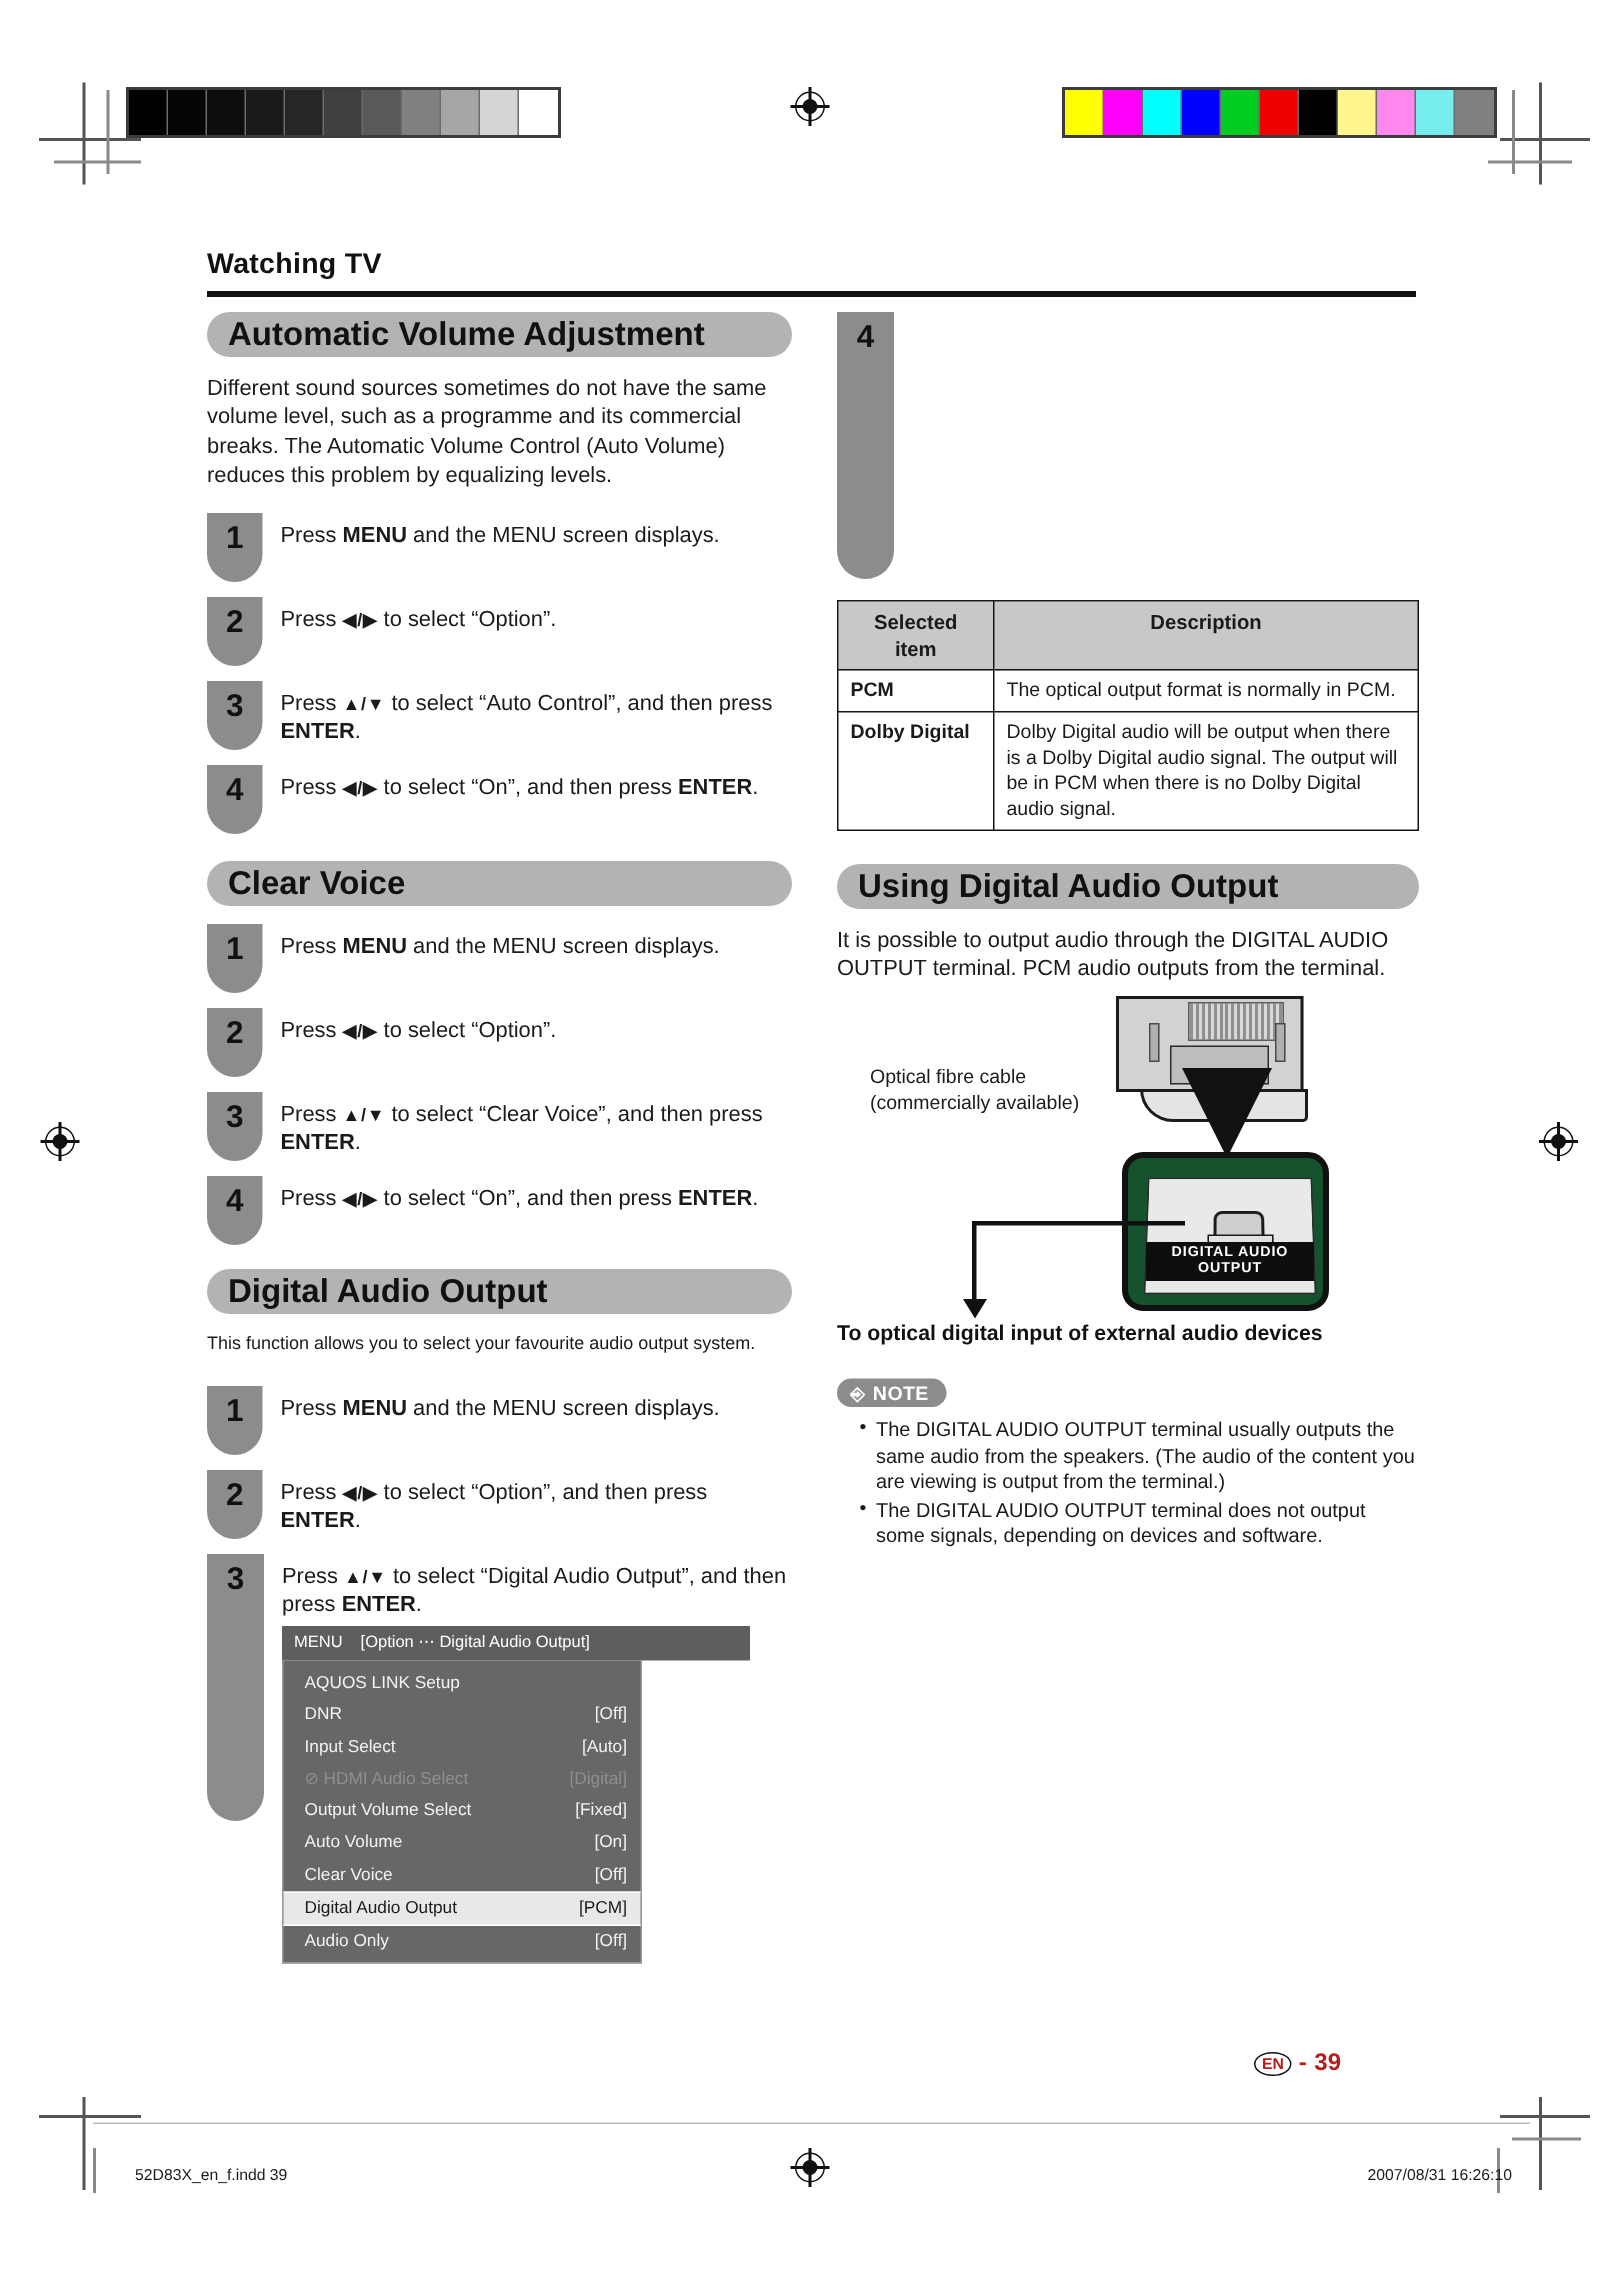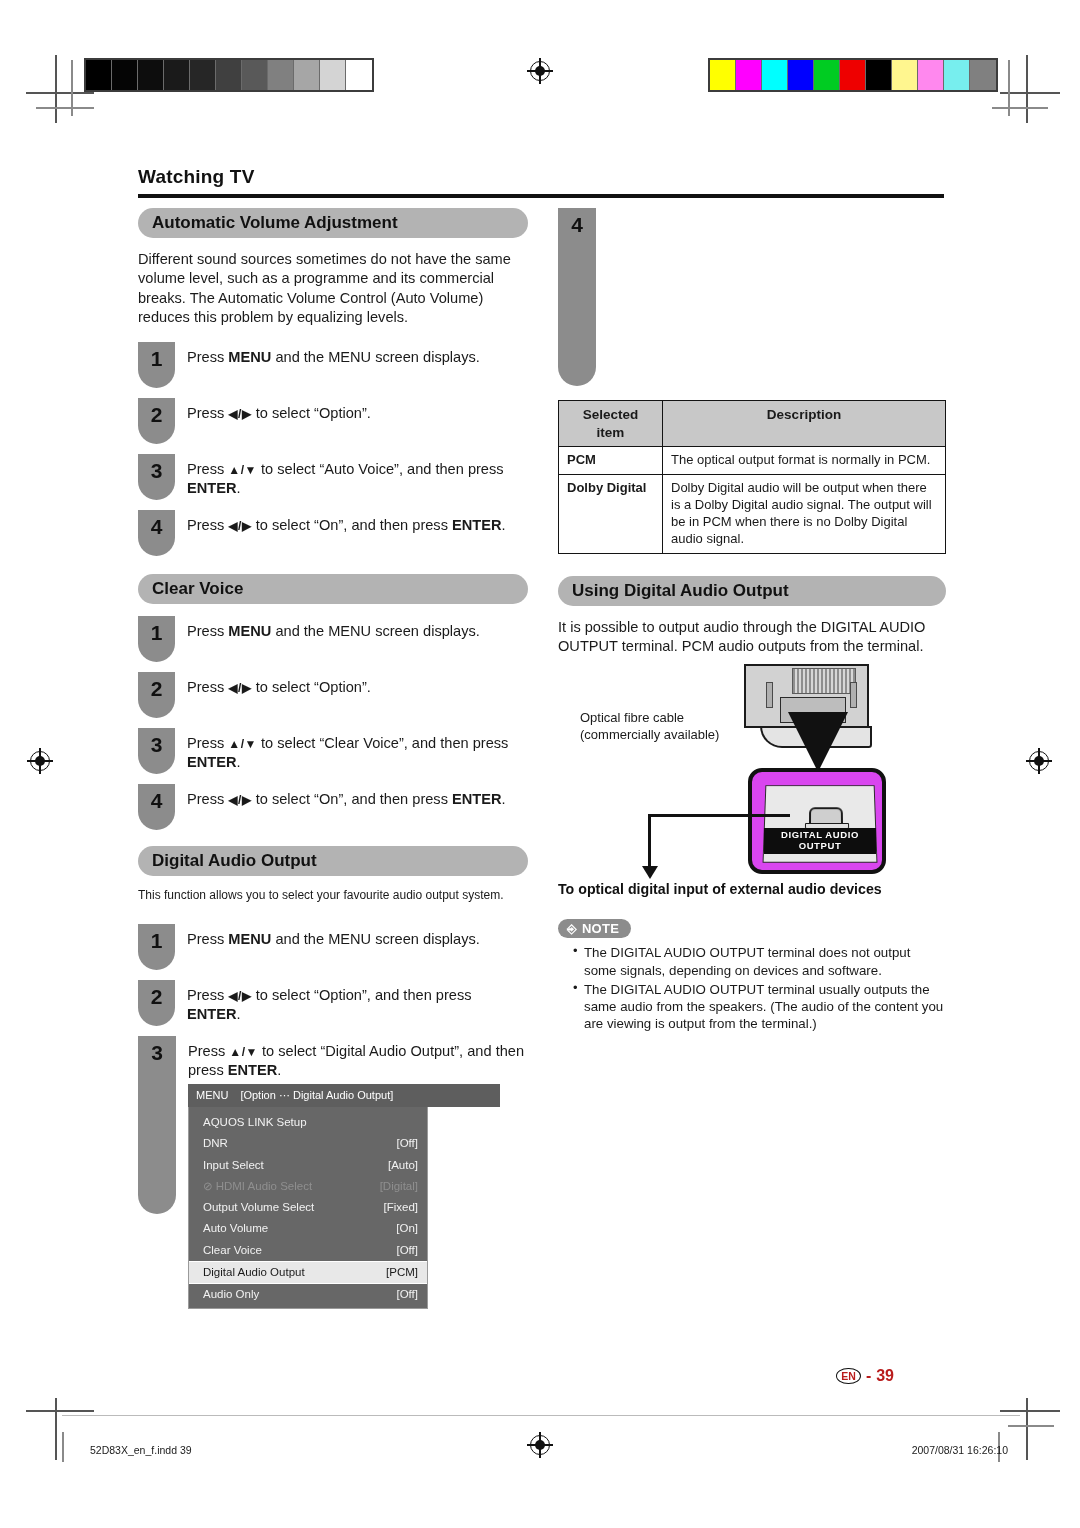--- a/index.html
+++ b/index.html
@@ -66,21 +66,21 @@
   .col-left  { position: absolute; left: 138px; top: 208px; width: 390px; }
   .col-right { position: absolute; left: 558px; top: 208px; width: 388px; }
 
   
   .pill {
     background: #b3b3b3;
     border-radius: 16px;
     height: 30px;
     display: flex; align-items: center;
     padding: 0 0 0 14px;
-    font-size: 17px; font-weight: bold; color: #111;
+    font-size: 22px; font-weight: bold; color: #111;
     margin-bottom: 12px;
   }
 
   p.body {
     font-size: 14.6px; line-height: 1.33; margin: 0 0 14px 0; color: #1b1b1b;
   }
   p.small { font-size: 13.4px; line-height: 1.33; margin: 0 0 10px 0; }
 
   
   .step { display: flex; align-items: flex-start; margin-bottom: 10px; }
@@ -203,21 +203,21 @@
     position: absolute; left: 230px; top: 48px;
     width: 0; height: 0;
     border-left: 30px solid transparent;
     border-right: 30px solid transparent;
     border-bottom: 60px solid #111;
     transform: rotate(180deg);
   }
   .zoombox {
     position: absolute; left: 190px; top: 104px;
     width: 138px; height: 106px;
-    border: 4px solid #111; border-radius: 14px; background: #d946ef;
+    border: 4px solid #111; border-radius: 14px; background: #14532d;
   }
   .zoombox .plate {
     position: absolute; left: 12px; top: 12px; width: 112px; height: 78px;
     background: #e9e9e9; border: 1.5px solid #2b2b2b;
     transform: perspective(160px) rotateX(6deg);
   }
   .zoombox .jack {
     position: absolute; left: 44px; top: 22px; width: 34px; height: 20px;
     background: #cfcfcf; border: 2px solid #1b1b1b; border-radius: 6px 6px 2px 2px;
   }
@@ -387,21 +387,21 @@
     <div class="step">
       <div class="step-badge">2</div>
       <div class="step-text">
         <span>Press </span><b class="arrows">◀/▶</b><span> to select “Option”.</span>
       </div>
     </div>
 
     <div class="step">
       <div class="step-badge">3</div>
       <div class="step-text">
-        <span>Press </span><b class="arrows">▲/▼</b><span> to select “Auto Voice”, and then press </span><b>ENTER</b><span>.</span>
+        <span>Press </span><b class="arrows">▲/▼</b><span> to select “Auto Control”, and then press </span><b>ENTER</b><span>.</span>
       </div>
     </div>
 
     <div class="step">
       <div class="step-badge">4</div>
       <div class="step-text">
         <span>Press </span><b class="arrows">◀/▶</b><span> to select “On”, and then press </span><b>ENTER</b><span>.</span>
       </div>
     </div>
 
@@ -568,22 +568,22 @@
       <div class="lead-arrow"></div>
     </div>
 
     <div class="illus-footer">To optical digital input of external audio devices</div>
 
     <div class="note-tag">
       <span class="pen">⎆</span>
       <span>NOTE</span>
     </div>
     <ul class="notes" id="note-list">
+        <li>The DIGITAL AUDIO OUTPUT terminal usually outputs the same audio from the speakers. (The audio of the content you are viewing is output from the terminal.)</li>
         <li>The DIGITAL AUDIO OUTPUT terminal does not output some signals, depending on devices and software.</li>
-        <li>The DIGITAL AUDIO OUTPUT terminal usually outputs the same audio from the speakers. (The audio of the content you are viewing is output from the terminal.)</li>
       </ul>
   </div>
 
   <div class="pagenum">
     <span class="en">EN</span>
     <span>-</span>
     <span>39</span>
   </div>
 </div>
 

